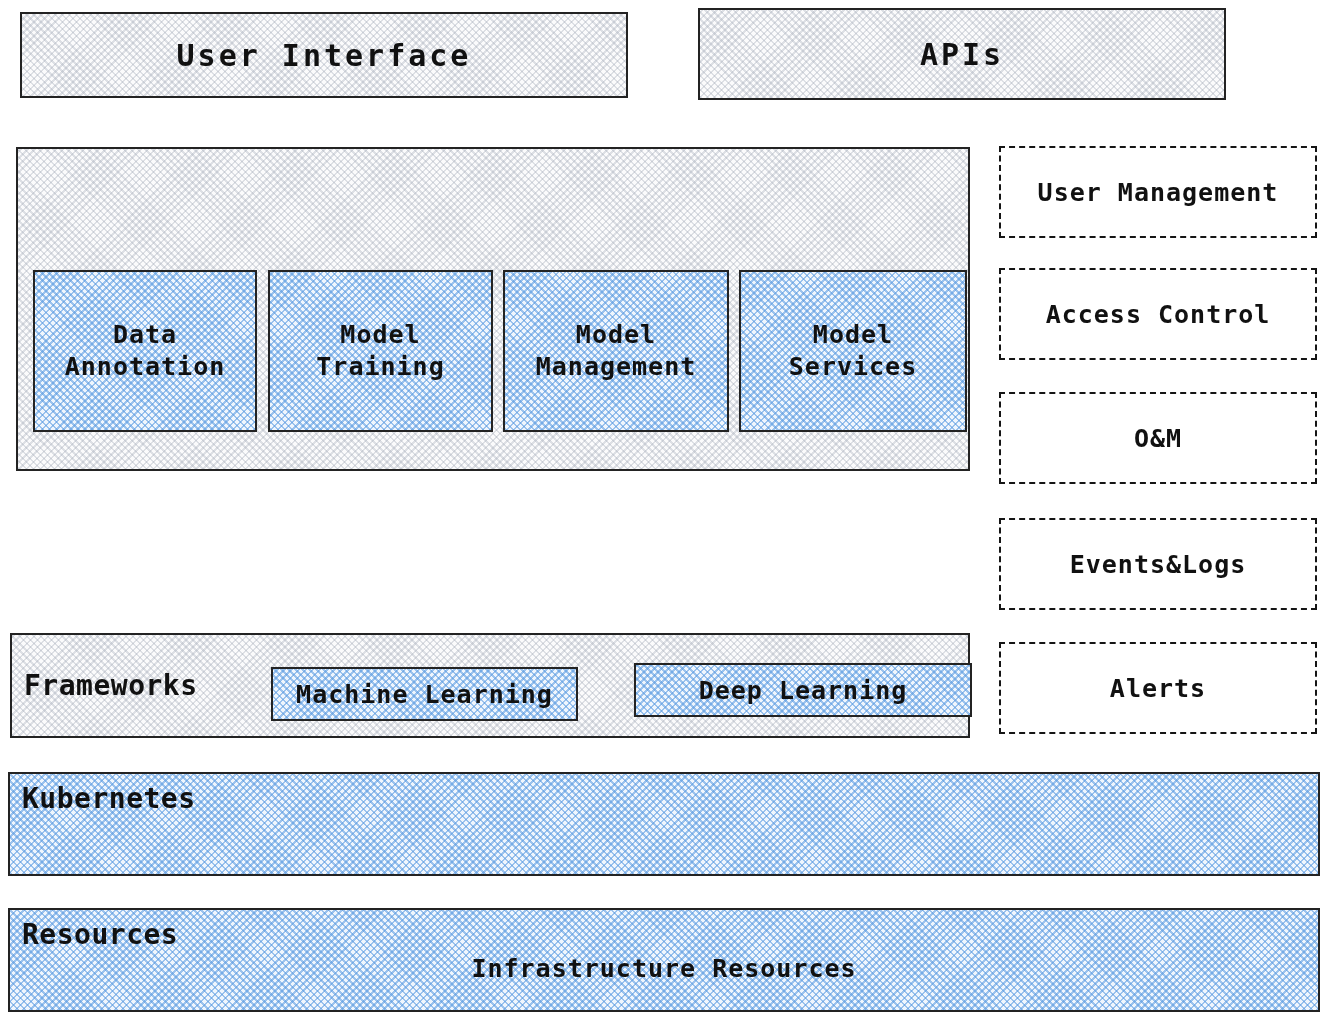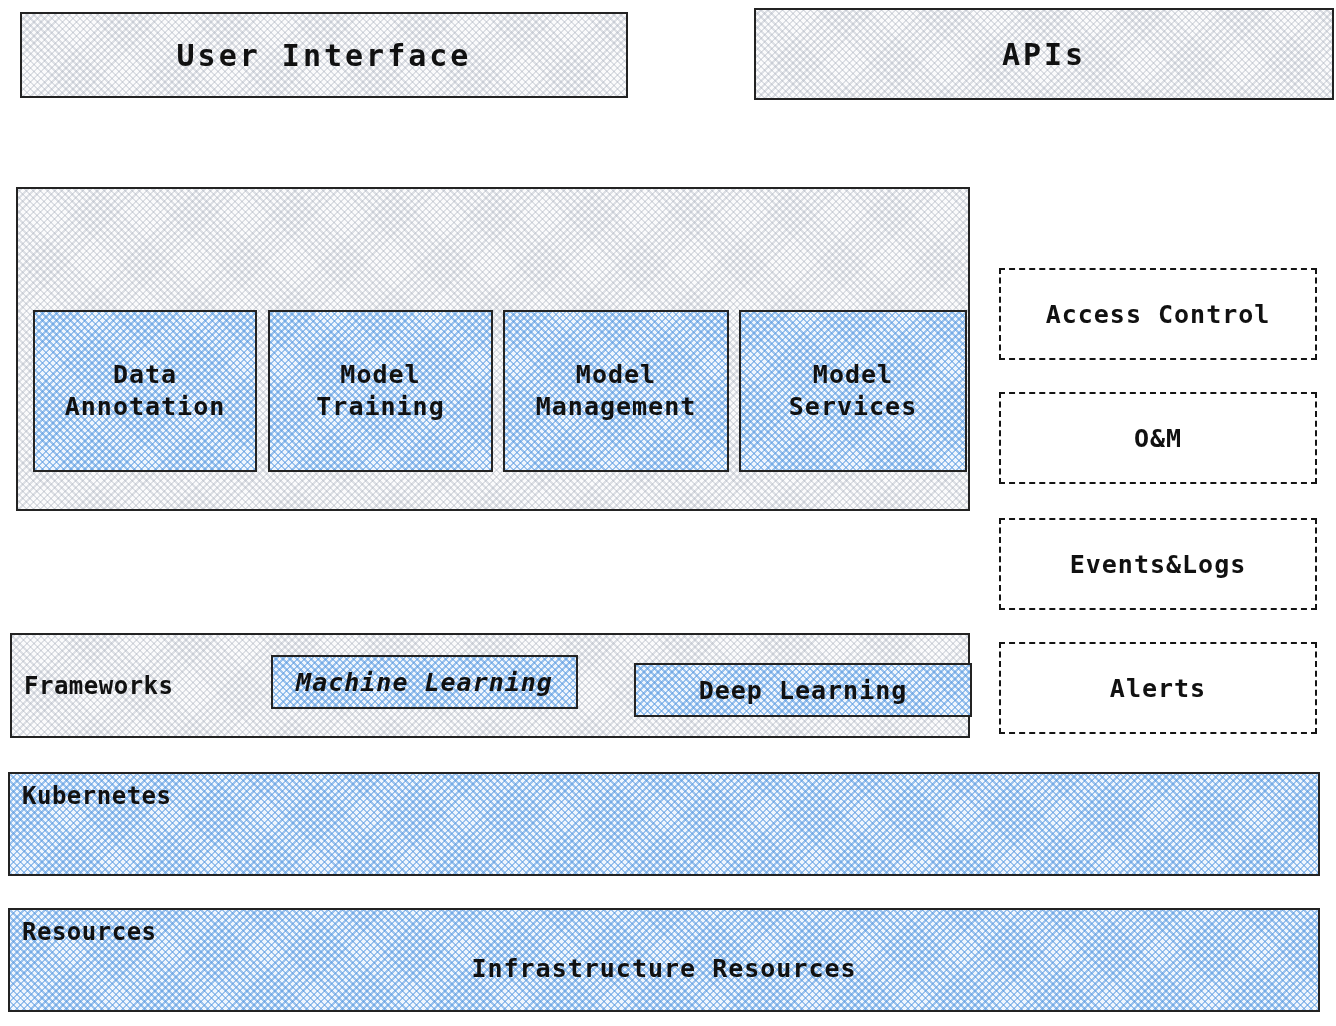--- a/index.html
+++ b/index.html
@@ -39,30 +39,30 @@
 
   .center {
     display: flex;
     align-items: center;
     justify-content: center;
     text-align: center;
   }
 
   .t-lg  { font-size: 30px; font-weight: bold; letter-spacing: 3px; }
   .t-md  { font-size: 25px; font-weight: bold; letter-spacing: 1px; }
-  .t-label { font-size: 24px; font-weight: bold; letter-spacing: 0.5px; }
+  .t-label { font-size: 28px; font-weight: bold; letter-spacing: 0.5px; }
 
   .pre { white-space: pre-line; line-height: 1.3; }
 
   
   .box-ui   { left: 20px;  top: 12px; width: 608px; height: 86px; }
-  .box-apis { left: 754px; top: 8px;  width: 580px; height: 92px; }
+  .box-apis { left: 698px; top: 8px;  width: 528px; height: 92px; }
 
   
-  .box-platform { left: 16px; top: 147px; width: 954px; height: 324px; margin-top: 40px; }
+  .box-platform { left: 16px; top: 147px; width: 954px; height: 324px; }
   .module { position: absolute; top: 121px; height: 162px; border: 2px solid #232323; }
   .module-1 { left: 15px;  width: 224px; }
   .module-2 { left: 250px; width: 225px; }
   .module-3 { left: 485px; width: 226px; }
   .module-4 { left: 721px; width: 228px; }
 
   
   .side-panel { left: 999px; width: 318px; height: 92px; }
   .side-1 { top: 146px; }
   .side-2 { top: 268px; }
@@ -70,21 +70,21 @@
   .side-4 { top: 518px; }
   .side-5 { top: 642px; justify-content: center; }
 
   
   .box-frameworks { left: 10px; top: 633px; width: 960px; height: 105px; }
   .frameworks-label {
     position: absolute; left: 12px; top: 0; height: 100%;
     display: flex; align-items: center;
   }
   .fw-item { position: absolute; height: 54px; border: 2px solid #232323; }
-  .fw-ml { left: 259px; top: 20px; width: 307px; font-style: italic; }
+  .fw-ml { left: 259px; top: 32px; width: 307px; }
   .fw-dl { left: 622px; top: 28px; width: 338px; }
 
   
   .bar { left: 8px; width: 1312px; height: 104px; }
   .bar-k8s { top: 772px; }
   .bar-res { top: 908px; padding-left: 8px; }
   .bar-label { position: absolute; left: 12px; top: 8px; }
   .bar-content {
     position: absolute; left: 0; top: 44px; width: 100%;
     text-align: center;
@@ -114,20 +114,23 @@
     <div class="module module-3 fill-blue center">
       <span class="t-md pre">Model
 Management</span>
     </div>
     <div class="module module-4 fill-blue center">
       <span class="t-md pre">Model
 Services</span>
     </div>
   </div>
 
+  <div class="node dashed center side-panel side-1">
+    <span class="t-md">User Management</span>
+  </div>
   <div class="node dashed center side-panel side-2">
     <span class="t-md">Access Control</span>
   </div>
   <div class="node dashed center side-panel side-3">
     <span class="t-md">O&amp;M</span>
   </div>
   <div class="node dashed center side-panel side-4">
     <span class="t-md">Events&amp;Logs</span>
   </div>
   <div class="node dashed center side-panel side-5">

